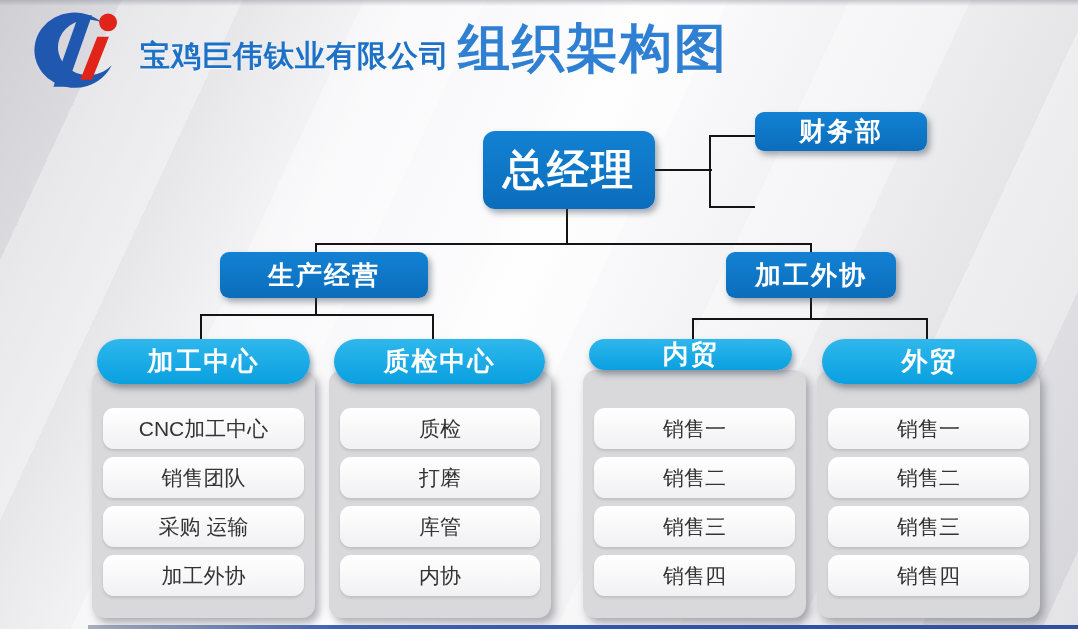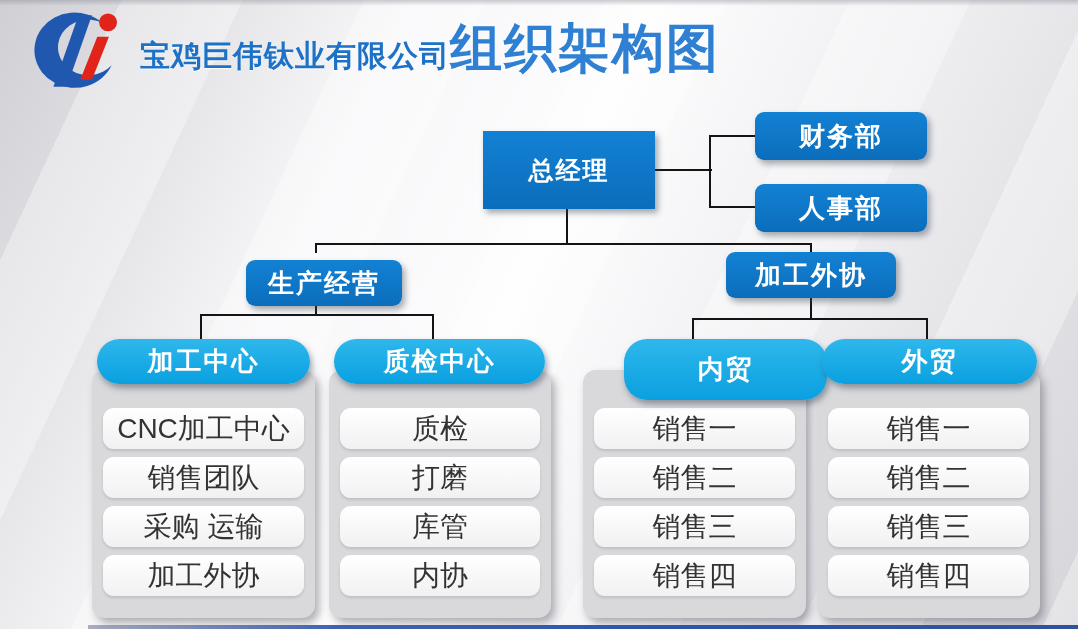--- a/index.html
+++ b/index.html
@@ -11,46 +11,46 @@
       linear-gradient(115deg,#cfcfd4 0%,#f7f7f9 30%,#fdfdfe 48%,#ececef 72%,#d5d5da 100%);
   }
   .stage{position:absolute;inset:0;}
   .top-strip{position:absolute;top:0;left:0;right:0;height:6px;
     background:linear-gradient(180deg,rgba(140,143,152,.45),rgba(140,143,152,0));}
   .bottom-strip{position:absolute;bottom:0;left:88px;right:0;height:4px;
     background:linear-gradient(90deg,#a9afc0,#3f63b6 25%,#2a54af 60%,#31519f);}
   
   .header{position:absolute;left:24px;top:8px;display:flex;align-items:flex-start;}
   .logo{width:100px;height:86px;flex:0 0 auto;}
-  .titles{display:flex;align-items:baseline;margin-left:16px;margin-top:6px;white-space:nowrap;}
+  .titles{display:flex;align-items:baseline;margin-left:16px;margin-top:6px;white-space:nowrap;gap:8px;}
   .company{font-size:30px;font-weight:bold;color:#1d72c7;letter-spacing:1px;
     text-shadow:0 1px 1px rgba(255,255,255,.9);}
   .big-title{font-size:52px;font-weight:bold;color:#2f80d3;letter-spacing:2px;
     text-shadow:0 1px 1px rgba(255,255,255,.9);}
   
   .line{position:absolute;background:#141414;z-index:1;}
   
   .node{position:absolute;z-index:2;color:#fff;font-weight:bold;
     display:flex;align-items:center;justify-content:center;letter-spacing:2px;
     background:linear-gradient(180deg,#1381d3,#0b6dbc);
     box-shadow:3px 4px 6px rgba(60,70,85,.45);}
-  .node.root{border-radius:0;font-size:25px;}
+  .node.root{border-radius:12px;font-size:42px;}
   .node.small{border-radius:9px;font-size:26px;}
   
   .pill{position:absolute;z-index:4;color:#fff;font-weight:bold;font-size:26px;letter-spacing:2px;
     display:flex;align-items:center;justify-content:center;border-radius:23px;
     background:linear-gradient(180deg,#2eb7ec,#0aa0e0);
     box-shadow:2px 4px 6px rgba(60,70,85,.5);}
   .card{position:absolute;z-index:3;background:#d9d9dc;border-radius:13px;
     box-shadow:4px 5px 8px rgba(95,95,108,.5);
     display:flex;flex-direction:column;gap:8px;padding:38px 11px 0;box-sizing:border-box;}
   .row{height:41px;flex:0 0 auto;border-radius:11px;
     background:linear-gradient(180deg,#ffffff,#f1f1f3);
     display:flex;align-items:center;justify-content:center;
-    font-size:28px;color:#333;box-shadow:0 2px 3px rgba(0,0,0,.12);}
+    font-size:21px;color:#333;box-shadow:0 2px 3px rgba(0,0,0,.12);}
 </style>
 </head>
 <body>
 
 <div class="stage">
   <div class="top-strip"></div>
 
   <div class="header">
     <svg class="logo" viewBox="0 0 110 96" aria-hidden="true">
       <path d="M86 16 A 45 42 0 1 0 97 64 A 34 31 0 1 1 86 16 Z" fill="#2058b0"></path>
@@ -75,24 +75,23 @@
   <div class="line" style="left:315px;top:297px;width:2px;height:19px;"></div>
   <div class="line" style="left:200px;top:314px;width:234px;height:2px;"></div>
   <div class="line" style="left:200px;top:314px;width:2px;height:28px;"></div>
   <div class="line" style="left:432px;top:314px;width:2px;height:28px;"></div>
   <div class="line" style="left:810px;top:297px;width:2px;height:23px;"></div>
   <div class="line" style="left:692px;top:318px;width:236px;height:2px;"></div>
   <div class="line" style="left:692px;top:318px;width:2px;height:24px;"></div>
   <div class="line" style="left:926px;top:318px;width:2px;height:24px;"></div>
 
   <div class="node root" style="left:483px;top:131px;width:172px;height:78px;">总经理</div>
-  <div class="node small" style="left:755px;top:112px;width:172px;height:48px;">财务部</div>
-  <div class="node small" style="left:755px;top:184px;width:172px;height:48px;">人事部</div>
+  <div class="node small" style="left:755px;top:112px;width:172px;height:39px;">财务部</div>
 
-  <div class="node small" style="left:246px;top:252px;width:156px;height:46px;margin-top:8px;">生产经营</div>
+  <div class="node small" style="left:220px;top:252px;width:208px;height:46px;">生产经营</div>
   <div class="node small" style="left:726px;top:252px;width:170px;height:46px;">加工外协</div>
 
   <div class="card" style="left:92px;top:370px;width:223px;height:248px;">
     <div class="row">CNC加工中心</div>
     <div class="row">销售团队</div>
     <div class="row">采购 运输</div>
     <div class="row">加工外协</div>
   </div>
   <div class="card" style="left:329px;top:370px;width:222px;height:248px;">
     <div class="row">质检</div>
@@ -108,17 +107,17 @@
   </div>
   <div class="card" style="left:817px;top:370px;width:223px;height:248px;">
     <div class="row">销售一</div>
     <div class="row">销售二</div>
     <div class="row">销售三</div>
     <div class="row">销售四</div>
   </div>
 
   <div class="pill" style="left:97px;top:339px;width:213px;height:45px;">加工中心</div>
   <div class="pill" style="left:334px;top:339px;width:211px;height:45px;">质检中心</div>
-  <div class="pill" style="left:624px;top:339px;width:203px;height:61px;">内贸</div>
+  <div class="pill" style="left:589px;top:339px;width:203px;height:31px;">内贸</div>
   <div class="pill" style="left:822px;top:339px;width:215px;height:45px;">外贸</div>
 
   <div class="bottom-strip"></div>
 </div>
 
 </body></html>

